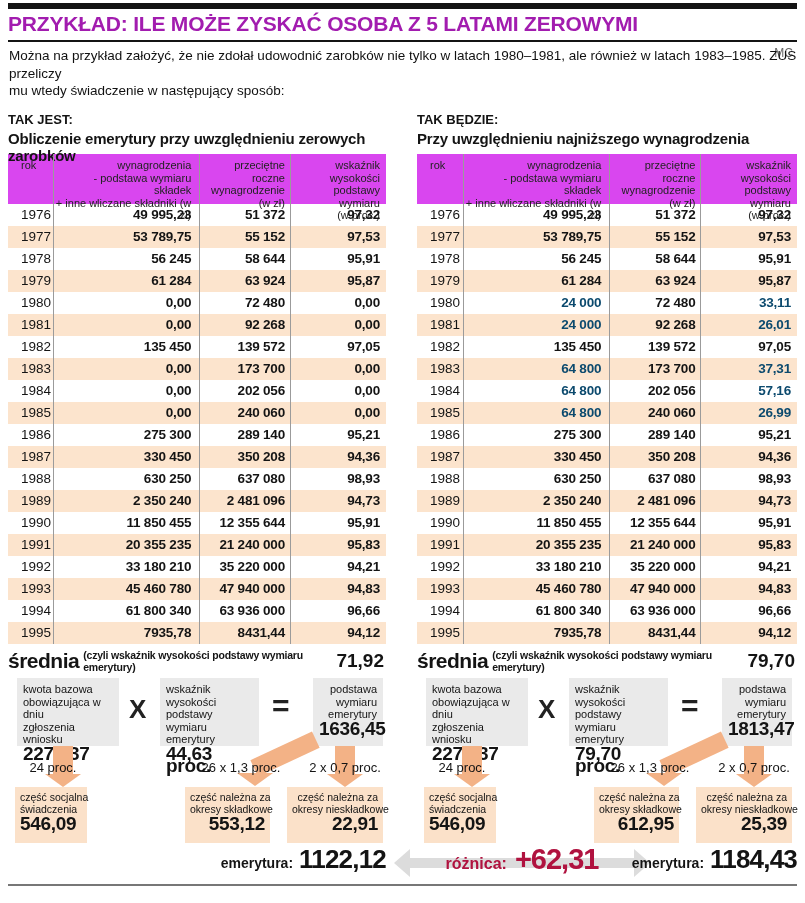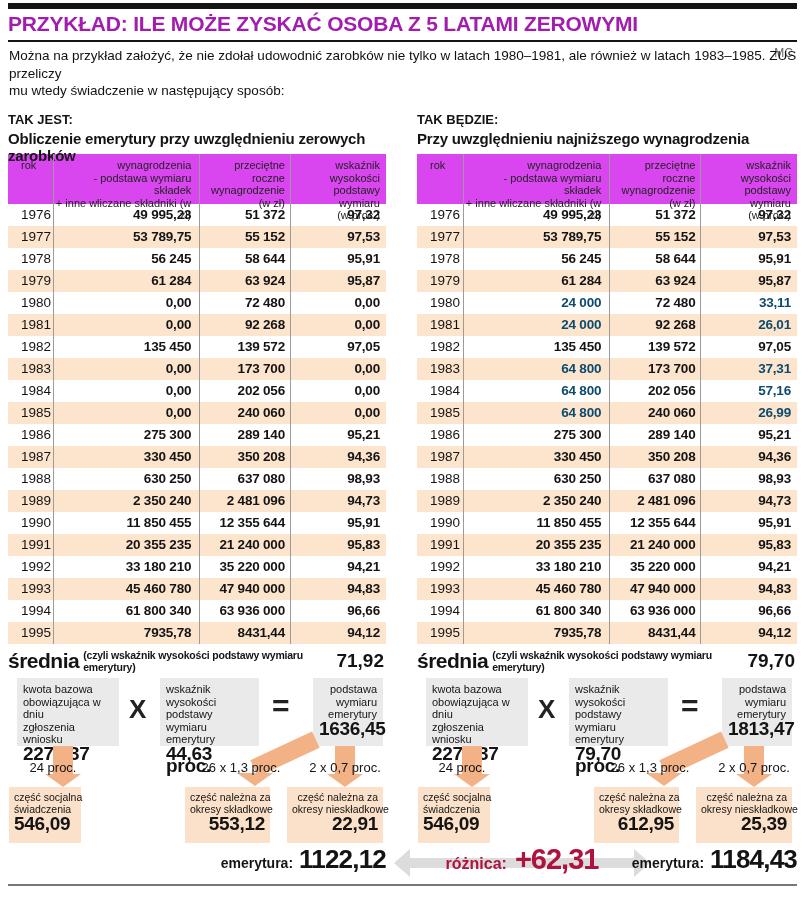--- a/index.html
+++ b/index.html
@@ -68,21 +68,21 @@
   .hv1{left:37px;top:96px;}
   .hd2{left:229px;top:95px;}
   .hv3{left:319px;top:96px;}
   .alabel{position:absolute;top:82px;z-index:2;font-size:13px;text-align:center;white-space:nowrap;}
   .l1{left:5px;width:80px;}
   .l2{left:193px;width:80px;}
   .l3{left:297px;width:80px;}
   .rbox{position:absolute;top:109px;height:56px;background:#fbe1c9;padding:4px 5px;font-size:10.5px;line-height:12px;z-index:2;}
   .rbox span.rl{display:block;white-space:nowrap;}
   .rv{display:block;font-size:19px;font-weight:bold;margin-top:3px;letter-spacing:-0.3px;}
-  .r1{left:1px;width:72px;}
+  .r1{left:7px;width:72px;}
   .r2{left:177px;width:85px;text-align:right;}
   .r3{left:279px;width:96px;text-align:right;}
 
   
   .emer{position:absolute;top:844px;height:34px;display:flex;align-items:baseline;justify-content:flex-end;gap:6px;}
   .emer-left{left:8px;width:378px;}
   .emer-right{left:619px;width:178px;}
   .el{font-size:14px;font-weight:bold;}
   .ev{font-size:26px;font-weight:bold;letter-spacing:-0.8px;}
   .center-arrow{position:absolute;left:394px;top:849px;width:256px;height:28px;}

